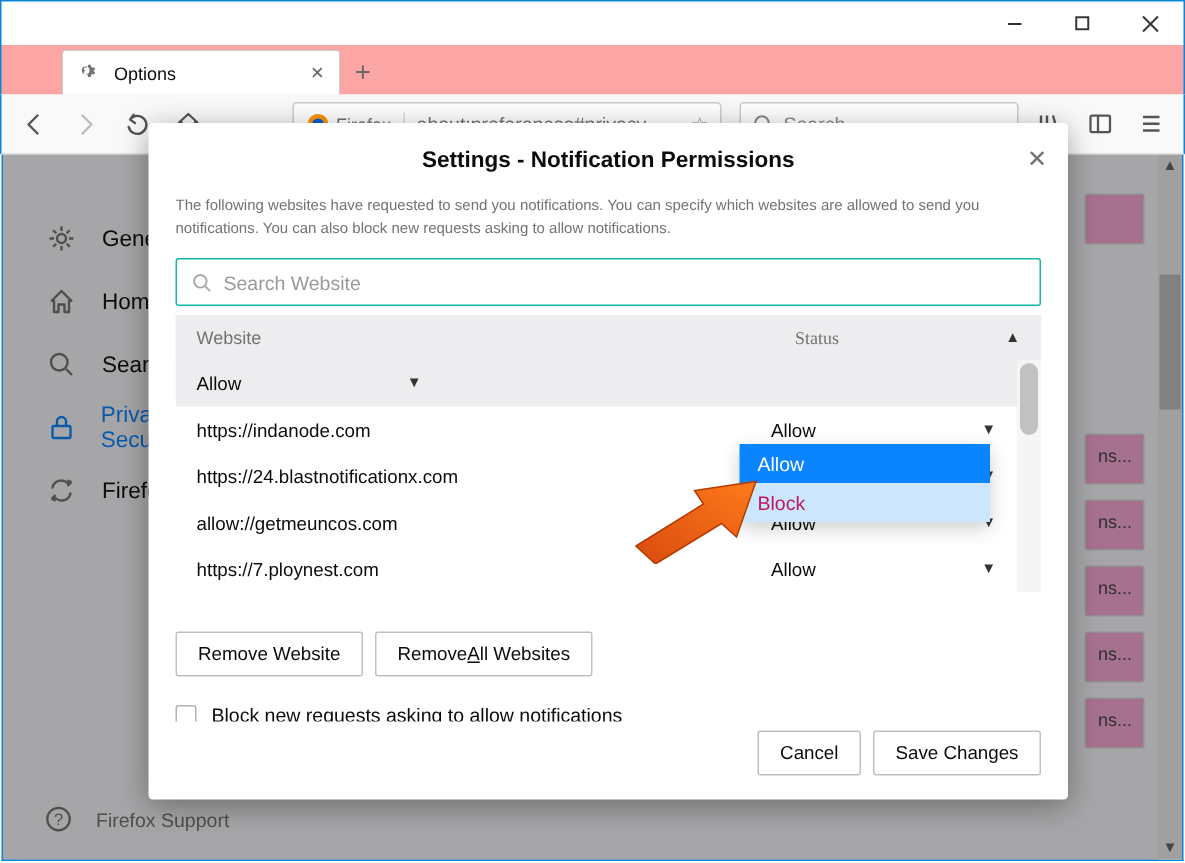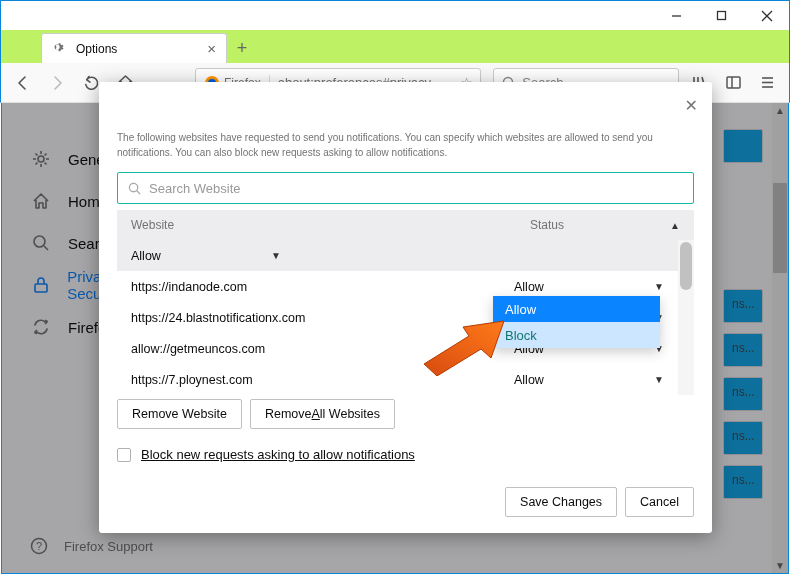--- a/index.html
+++ b/index.html
@@ -4,21 +4,21 @@
 <style>
 * { box-sizing: border-box; margin: 0; padding: 0; }
 body { font-family: "Segoe UI", Arial, sans-serif; font-size: 13px; color: #0c0c0d; background: #fff; width: 790px; height: 575px; overflow: hidden; position: relative; }
 
 
 .titlebar { height: 30px; background: #fff; display: flex; justify-content: flex-end; align-items: center; border: 1px solid #0a84d8; border-bottom: none; }
 .winbtn { width: 45px; height: 29px; display: flex; align-items: center; justify-content: center; color: #333; }
 .winbtn.close { color: #333; }
 
 
-.tabstrip { height: 33px; background: #bef264; display: flex; align-items: flex-end; border-left:1px solid #0a84d8; border-right:1px solid #0a84d8; padding-left: 40px; }
+.tabstrip { height: 33px; background: #fca5a5; display: flex; align-items: flex-end; border-left:1px solid #0a84d8; border-right:1px solid #0a84d8; padding-left: 40px; }
 .tab { background: #fff; height: 30px; min-width: 186px; display: flex; align-items: center; padding: 0 10px; border: 1px solid #ccc; border-bottom: none; border-top-left-radius: 3px; border-top-right-radius: 3px; gap: 8px; position: relative; }
 .tab .favicon { width: 16px; height: 16px; }
 .tab .tabtitle { flex: 1; font-size: 12px; color: #0c0c0d; }
 .tab .tabclose { font-size: 15px; color: #666; }
 .newtab { width: 30px; height: 30px; display: flex; align-items: center; justify-content: center; color: #666; font-size: 18px; }
 
 
 .navbar { height: 40px; background: #f9f9fa; display: flex; align-items: center; padding: 0 8px; gap: 6px; border-left:1px solid #0a84d8; border-right:1px solid #0a84d8; border-bottom: 1px solid #e1e1e2; }
 .navbtn { width: 28px; height: 28px; display: flex; align-items: center; justify-content: center; color: #666; border-radius: 4px; }
 .navbtn.disabled { color: #bbb; }
@@ -37,61 +37,61 @@
 
 .sidebar { width: 210px; padding-top: 35px; }
 .cat { height: 42px; display: flex; align-items: center; gap: 16px; padding: 0 28px; color: #0c0c0d; font-size: 15px; }
 .cat .caticon { width: 22px; color: #737373; display:flex; align-items:center; justify-content:center; }
 .cat.selected { color: #0a84ff; }
 .cat.selected .caticon { color: #0a84ff; }
 .help { position: absolute; bottom: 18px; left: 28px; display: flex; gap: 16px; color: #737373; align-items: center; }
 
 
 .bgcontent { flex: 1; padding: 40px 25px 20px 0; }
-.bgrow { height: 34px; background: #0ea5e9; border:1px solid #d7d7db; margin-bottom: 10px; width: 40px; margin-left: auto; border-radius:2px; padding:7px 0 0 8px; color:#444; font-size:12px;}
+.bgrow { height: 34px; background: #f9a8d4; border:1px solid #d7d7db; margin-bottom: 10px; width: 40px; margin-left: auto; border-radius:2px; padding:7px 0 0 8px; color:#444; font-size:12px;}
 .bgrow.first{width:40px;margin-top:-14px}
 
 
 .pagescroll { position: absolute; right: 0; top: 0; bottom: 0; width: 16px; background: #f0f0f0; }
 .pagethumb { position: absolute; top: 80px; width: 14px; left: 1px; height: 90px; background: #c1c1c1; border-radius: 0; }
 .scrollarrow { position:absolute; left:3px; font-size:10px; color:#666;}
 
 
 .dialog { position: absolute; left: 99px; right: 78px; top: 82px; bottom: 42px; background: #fff; box-shadow: 0 4px 20px rgba(0,0,0,0.35); border-radius: 3px; display: flex; flex-direction: column; }
 .dlgheader { height: 48px; display: flex; align-items: center; justify-content: center; position: relative; border-bottom: none; }
 .dlgtitle { font-size: 15px; color: #0c0c0d; font-weight: 600; }
 .dlgclose { position: absolute; right: 14px; top: 14px; color: #737373; font-size: 16px; }
 .dlgbody { padding: 0 18px 0 18px; flex: 1; overflow: hidden; position: relative; }
 .intro { color: #737373; font-size: 10px; line-height: 1.5; margin-bottom: 12px; }
 .searchsite { height: 32px; border: 1px solid #14b8a6; border-radius: 2px; display: flex; align-items: center; padding: 0 10px; gap: 8px; color: #999; margin-bottom: 6px; }
 .table { border: none; }
 .thead { height: 30px; background: #ededf0; display: flex; align-items: center; padding: 0 14px; font-size: 12px; color: #737373; }
 .thead .col1 { flex: 1; }
-.thead .col2 { width: 150px; display: flex; justify-content: space-between; align-items: center; }
+.thead .col2 { width: 150px; display: flex; justify-content: space-between; align-items: center; font-family: Liberation Serif, serif; }
 .rowsviewport { height: 155px; overflow: hidden; position: relative; }
 .rows { position: absolute; left:0; right:16px; top:0; }
 .trow { height: 31px; display: flex; align-items: center; padding: 0 14px; font-size: 12.5px; color: #0c0c0d; }
 .trow.selected { background: #ededf0; }
 .trow .c1 { flex: 1; }
 .trow .c2 { width: 150px; display: flex; justify-content: space-between; align-items: center; }
 .caret { font-size: 10px; color: #333; }
 .listscroll { position: absolute; right: 0; top: 0; bottom: 0; width: 16px; background: #f5f5f5; }
 .listthumb { position: absolute; top: 2px; width: 12px; left: 2px; height: 48px; background: #c1c1c1; border-radius: 6px; }
 
 
 .dropdown { position: absolute; left: 394px; top: 166px; width: 167px; background: #fff; box-shadow: 0 4px 12px rgba(0,0,0,0.2); z-index: 10; }
 .dditem { height: 26px; display: flex; align-items: center; padding: 0 12px; font-size: 13px; }
 .dditem.allow { background: #0a84ff; color: #fff; }
-.dditem.block { background: #cce6ff; color: #0f766e; }
+.dditem.block { background: #cce6ff; color: #be185d; }
 
 
 .arrowwrap { position: absolute; left: 320px; top: 186px; z-index: 11; pointer-events:none; }
 
 
-.rowbtns { margin-top: 4px; display: flex; gap: 8px; }
+.rowbtns { margin-top: 26px; display: flex; gap: 8px; }
 .btn { height: 30px; padding: 0 14px; background: #fff; border: 1px solid #c0c0c0; border-radius: 2px; font-size: 12.5px; display: flex; align-items: center; color: #0c0c0d; }
 .chkrow { margin-top: 18px; display: flex; align-items: flex-start; gap: 10px; text-decoration: underline; }
 .chkbox { width: 14px; height: 14px; border: 1px solid #b1b1b3; border-radius: 2px; margin-top: 1px; flex-shrink:0; }
 .chktext .t1 { font-size: 13px; color: #0c0c0d; }
 .dlgfooter { height: 52px; border-top: none; display: flex; align-items: center; justify-content: flex-end; gap: 8px; padding: 0 18px 10px 18px; }
 
 
 svg { display: block; }
 
 .underline-first::first-letter { text-decoration: underline; }
@@ -264,20 +264,21 @@
   <div class="pagescroll">
     <span class="scrollarrow" style="top:2px">▲</span>
     <div class="pagethumb"></div>
     <span class="scrollarrow" style="bottom:2px">▼</span>
   </div>
   <div class="overlay"></div>
 </div>
 
 <div class="dialog">
   <div class="dlgheader">
+    <div class="dlgtitle">Settings - Notification Permissions</div>
     <div class="dlgclose">✕</div>
   </div>
   <div class="dlgbody">
     <div class="intro">The following websites have requested to send you notifications. You can specify which websites are allowed to send you notifications. You can also block new requests asking to allow notifications.</div>
     <div class="searchsite">
       <span>
           <svg width="13" height="13" viewBox="0 0 14 14">
             <circle cx="6" cy="6" r="4.5" fill="none" stroke="#aaa" stroke-width="1.4"></circle>
             <line x1="9.5" y1="9.5" x2="13" y2="13" stroke="#aaa" stroke-width="1.4"></line>
           </svg>
@@ -363,16 +364,16 @@
 
     <div class="chkrow">
       <div class="chkbox"></div>
       <div class="chktext">
         <div class="t1">Block new requests asking to allow notifications</div>
 
       </div>
     </div>
   </div>
   <div class="dlgfooter">
+    <div class="btn underline-first">Cancel</div>
     <div class="btn underline-first">Save Changes</div>
-    <div class="btn underline-first">Cancel</div>
   </div>
 </div>
 
 </body></html>

